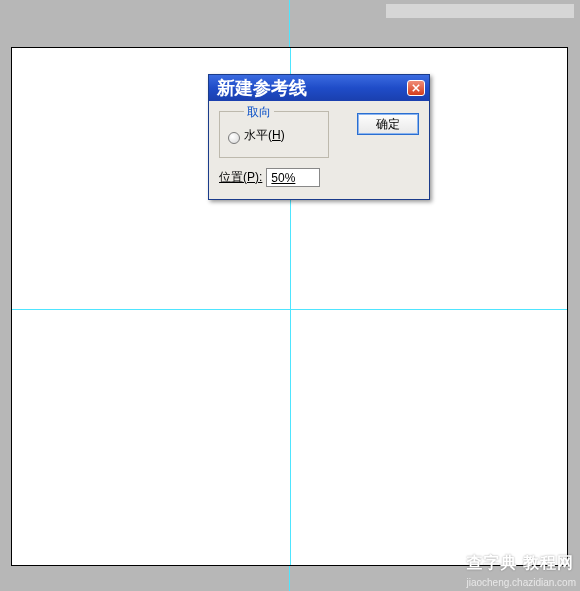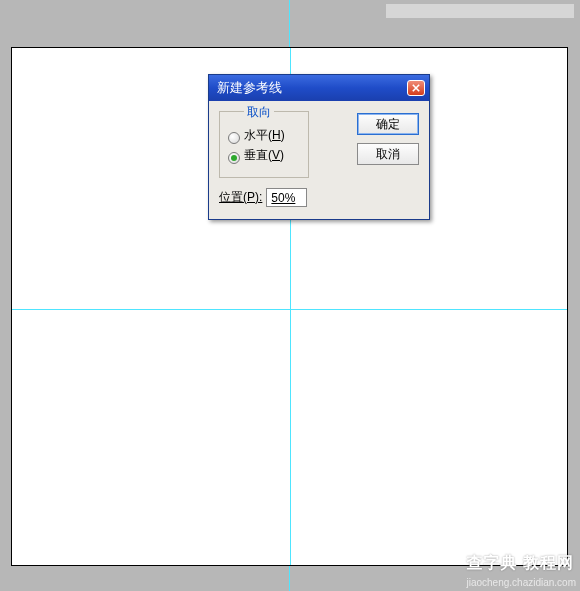--- a/index.html
+++ b/index.html
@@ -59,22 +59,22 @@
       box-shadow: 2px 2px 4px rgba(0,0,0,0.4);
     }
     .titlebar {
       height: 26px;
       background: linear-gradient(to bottom, #3b6be0 0%, #1f4cc8 50%, #1a3fae 100%);
       display: flex;
       align-items: center;
       justify-content: space-between;
       padding: 0 4px 0 8px;
       color: #fff;
-      font-weight: normal;
-      font-size: 13px;
+      font-weight: bold;
+      font-size: 18px;
     }
     .close-btn {
       width: 18px;
       height: 16px;
       background: linear-gradient(to bottom, #f08d78, #d43d1c);
       border: 1px solid #fff;
       border-radius: 3px;
       display: flex;
       align-items: center;
       justify-content: center;
@@ -86,21 +86,21 @@
       position: relative;
       display: flex;
       gap: 10px;
       align-items: flex-start;
     }
     .left-col { flex: 1; }
     .fieldset {
       border: 1px solid #bdb9ad;
       position: relative;
       padding: 12px 8px 10px 8px;
-      width: 90px;
+      width: 110px;
     }
     .legend {
       position: absolute;
       top: -8px;
       left: 24px;
       background: #eceae5;
       padding: 0 3px;
       color: #0a50c8;
       font-size: 12px;
     }
@@ -133,21 +133,21 @@
     .radio-label u { text-decoration: underline; }
     .pos-row {
       margin-top: 10px;
       display: flex;
       align-items: center;
       gap: 4px;
       text-decoration: underline;
     }
     .pos-label u { text-decoration: underline; }
     .pos-input {
-      width: 41px;
+      width: 54px;
       height: 19px;
       border: 1px solid #888;
       background: #fff;
       padding: 0 4px;
       font-size: 12px;
       font-family: inherit;
     }
     .right-col {
       display: flex;
       flex-direction: column;
@@ -207,31 +207,26 @@
     </div>
   </div>
   <div class="dialog-body">
     <div class="left-col">
       <div class="fieldset">
         <div class="legend">取向</div>
         <div class="radio-row">
           <span class="radio"></span>
           <span class="radio-label">水平(<u>H</u>)</span>
         </div>
-        <div class="radio-row">
-          <span class="radio checked"></span>
-          <span class="radio-label">垂直(<u>V</u>)</span>
-        </div>
       </div>
       <div class="pos-row">
         <span class="pos-label">位置(<u>P</u>):</span>
         <input class="pos-input" type="text" value="50%" style="">
       </div>
     </div>
     <div class="right-col">
       <button class="btn primary">确定</button>
-      <button class="btn">取消</button>
     </div>
   </div>
 </div>
 
 <div class="watermark">查字典 教程网</div>
 <div class="watermark-url">jiaocheng.chazidian.com</div>
 
 </body></html>

